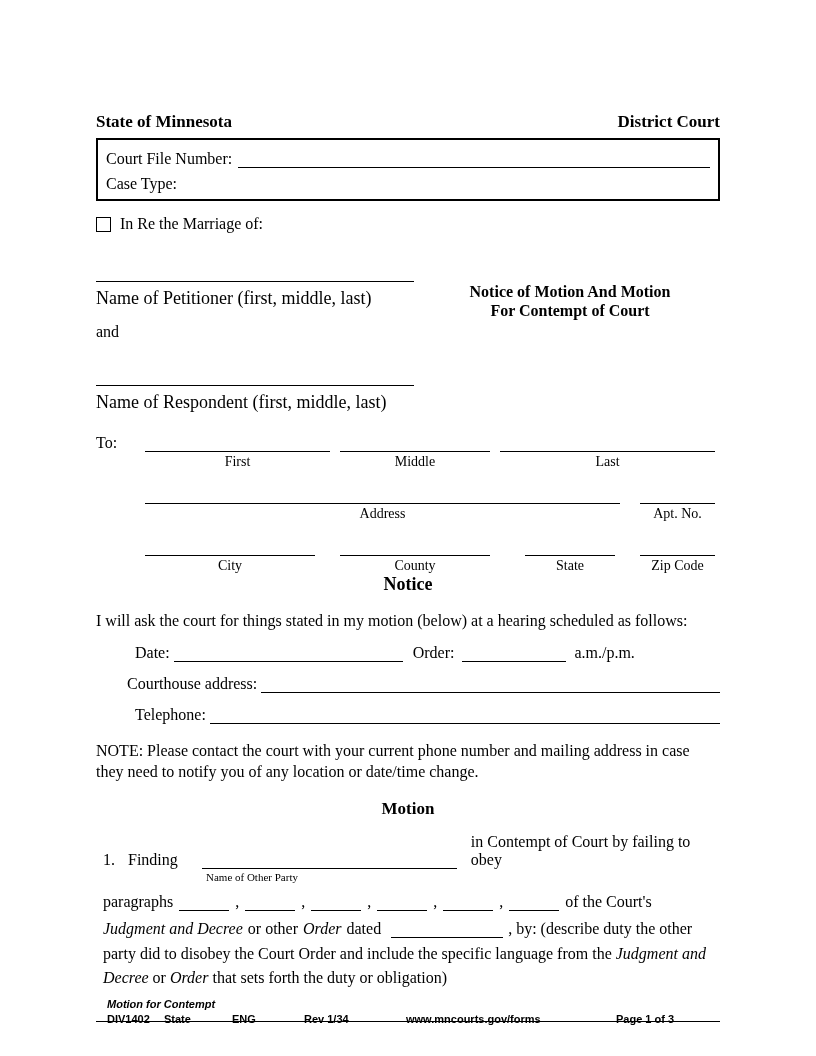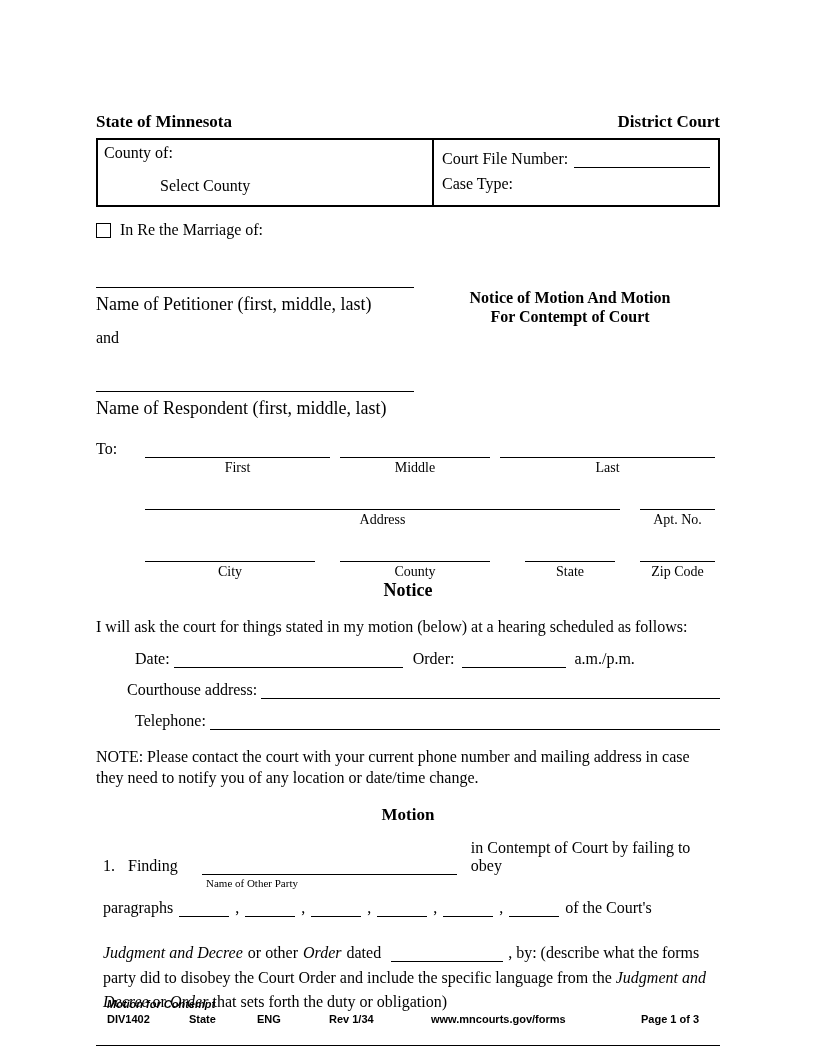--- a/index.html
+++ b/index.html
@@ -48,39 +48,35 @@
   .pcomma{margin-left:6px;}
   .jrow{display:flex;align-items:flex-end;margin-top:9px;white-space:nowrap;}
   .jrow .sp{margin-left:5px;}
   .date-blank{width:112px;margin-left:10px;}
   .describe{margin-top:4px;line-height:24px;}
   .hr-line{border-bottom:1px solid #000;margin-top:30px;height:1px;}
   .footer{position:absolute;left:107px;top:998px;width:613px;
           font-family:"Liberation Sans","DejaVu Sans",sans-serif;font-size:11px;font-weight:bold;}
   .footer-name{font-style:italic;}
   .footer-row{display:flex;margin-top:3px;}
-  .f1{width:82px}.f2{width:68px}.f3{width:72px}.f4{width:102px}.f5{width:210px}
-  i{font-style:italic;margin-top:18px;}
+  .f1{width:57px}.f2{width:68px}.f3{width:72px}.f4{width:102px}.f5{width:210px}
+  i{font-style:italic;}
 </style>
 </head>
 <body>
 
 <div class="page">
   <div class="content">
 
     <div class="header-row">
       <span>State of Minnesota</span>
       <span>District Court</span>
     </div>
 
     <div class="case-box">
-      <div class="case-left">
-        <div>County of:</div>
-        <div class="county-select">Select County</div>
-      </div>
       <div class="case-right">
         <div class="case-row">
           <span>Court File Number:</span>
           <span class="blank grow"></span>
         </div>
         <div class="case-row">
           <span>Case Type:</span>
         </div>
       </div>
     </div>
@@ -184,21 +180,21 @@
       <span class="blank pblank"></span>
       <span class="pcomma">of the Court's</span>
     </div>
 
     <div class="jrow pl7">
       <i>Judgment and Decree</i>
       <span class="sp">or other</span>
       <i class="sp">Order</i>
       <span class="sp">dated</span>
       <span class="blank date-blank"></span>
-      <span class="sp">,  by: (describe what the forms</span>
+      <span class="sp">,  by: (describe duty the other</span>
     </div>
 
     <div class="describe pl7">
       <span>party did to disobey the Court Order and include the specific language from the</span>
       <i>Judgment and Decree</i>
       <span>or</span>
       <i>Order</i>
       <span>that sets forth the duty or obligation)</span>
     </div>
 

